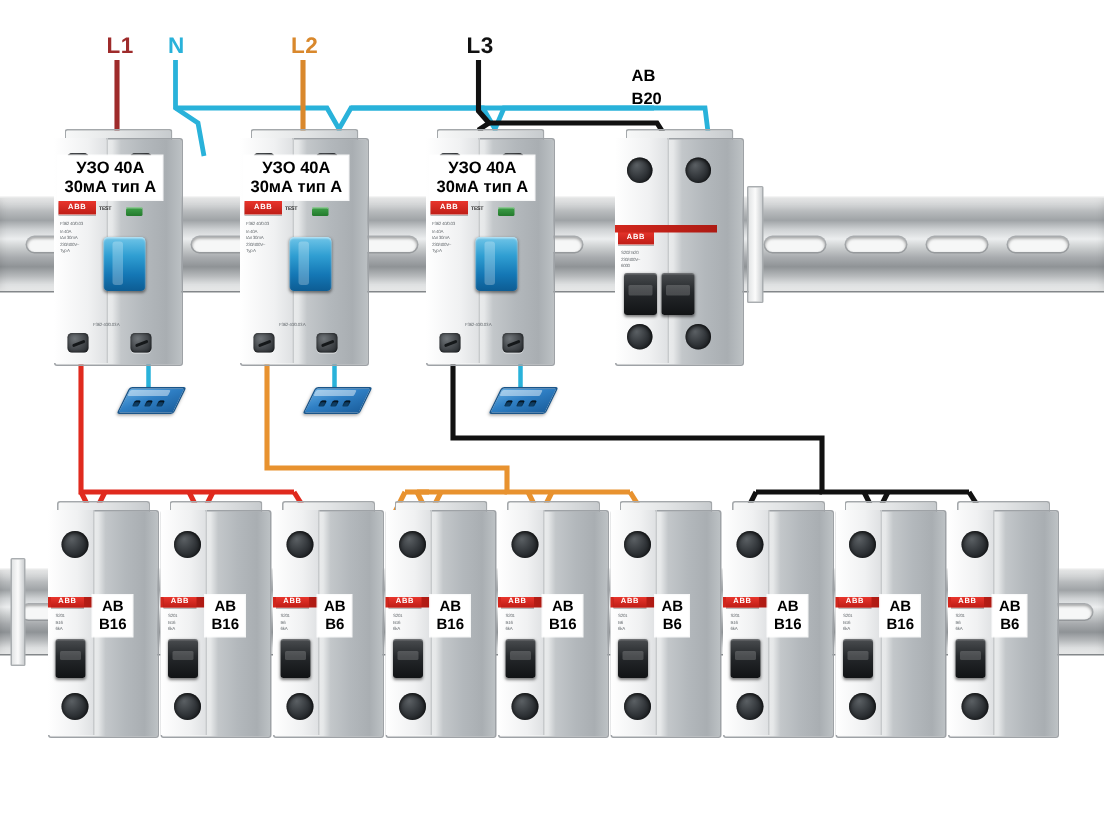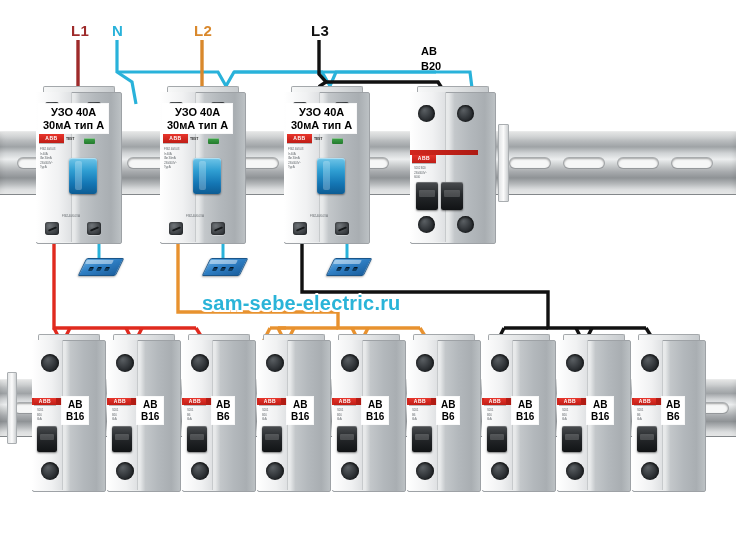--- a/index.html
+++ b/index.html
@@ -280,21 +280,20 @@
     <div class="hole" style="left:23px;top:9px;"></div>
   </div>
   <div class="nblock" style="left:330px;top:258px;width:36px;height:16px;">
     <div class="body"></div>
     <div class="strip"></div>
     <div class="hole" style="left:7px;top:9px;"></div>
     <div class="hole" style="left:15px;top:9px;"></div>
     <div class="hole" style="left:23px;top:9px;"></div>
   </div>
 
-  <div class="watermark" style="left:202px;top:292px;">sam-sebe-electric.ru</div>
 
   <div id="mcb-row">
       <div class="mod" style="left: 32px; top: 340px; width: 72px; height: 150px;">
         <div class="topbump"></div>
         <div class="front"></div>
         <div class="lite"></div>
         <div class="port" style="left:9px;top:14px;width:18px;height:18px;"></div>
         <div style="position:absolute;left:0;top:58px;width:30px;height:7px;background:linear-gradient(to right,#d2271d,#ad1a13);"></div>
         <div class="abb" style="left:2px;top:58px;width:22px;height:7px;">ABB</div>
         <div class="microtxt" style="left:5px;top:68px;">S201<br>B16<br>6kA</div>

